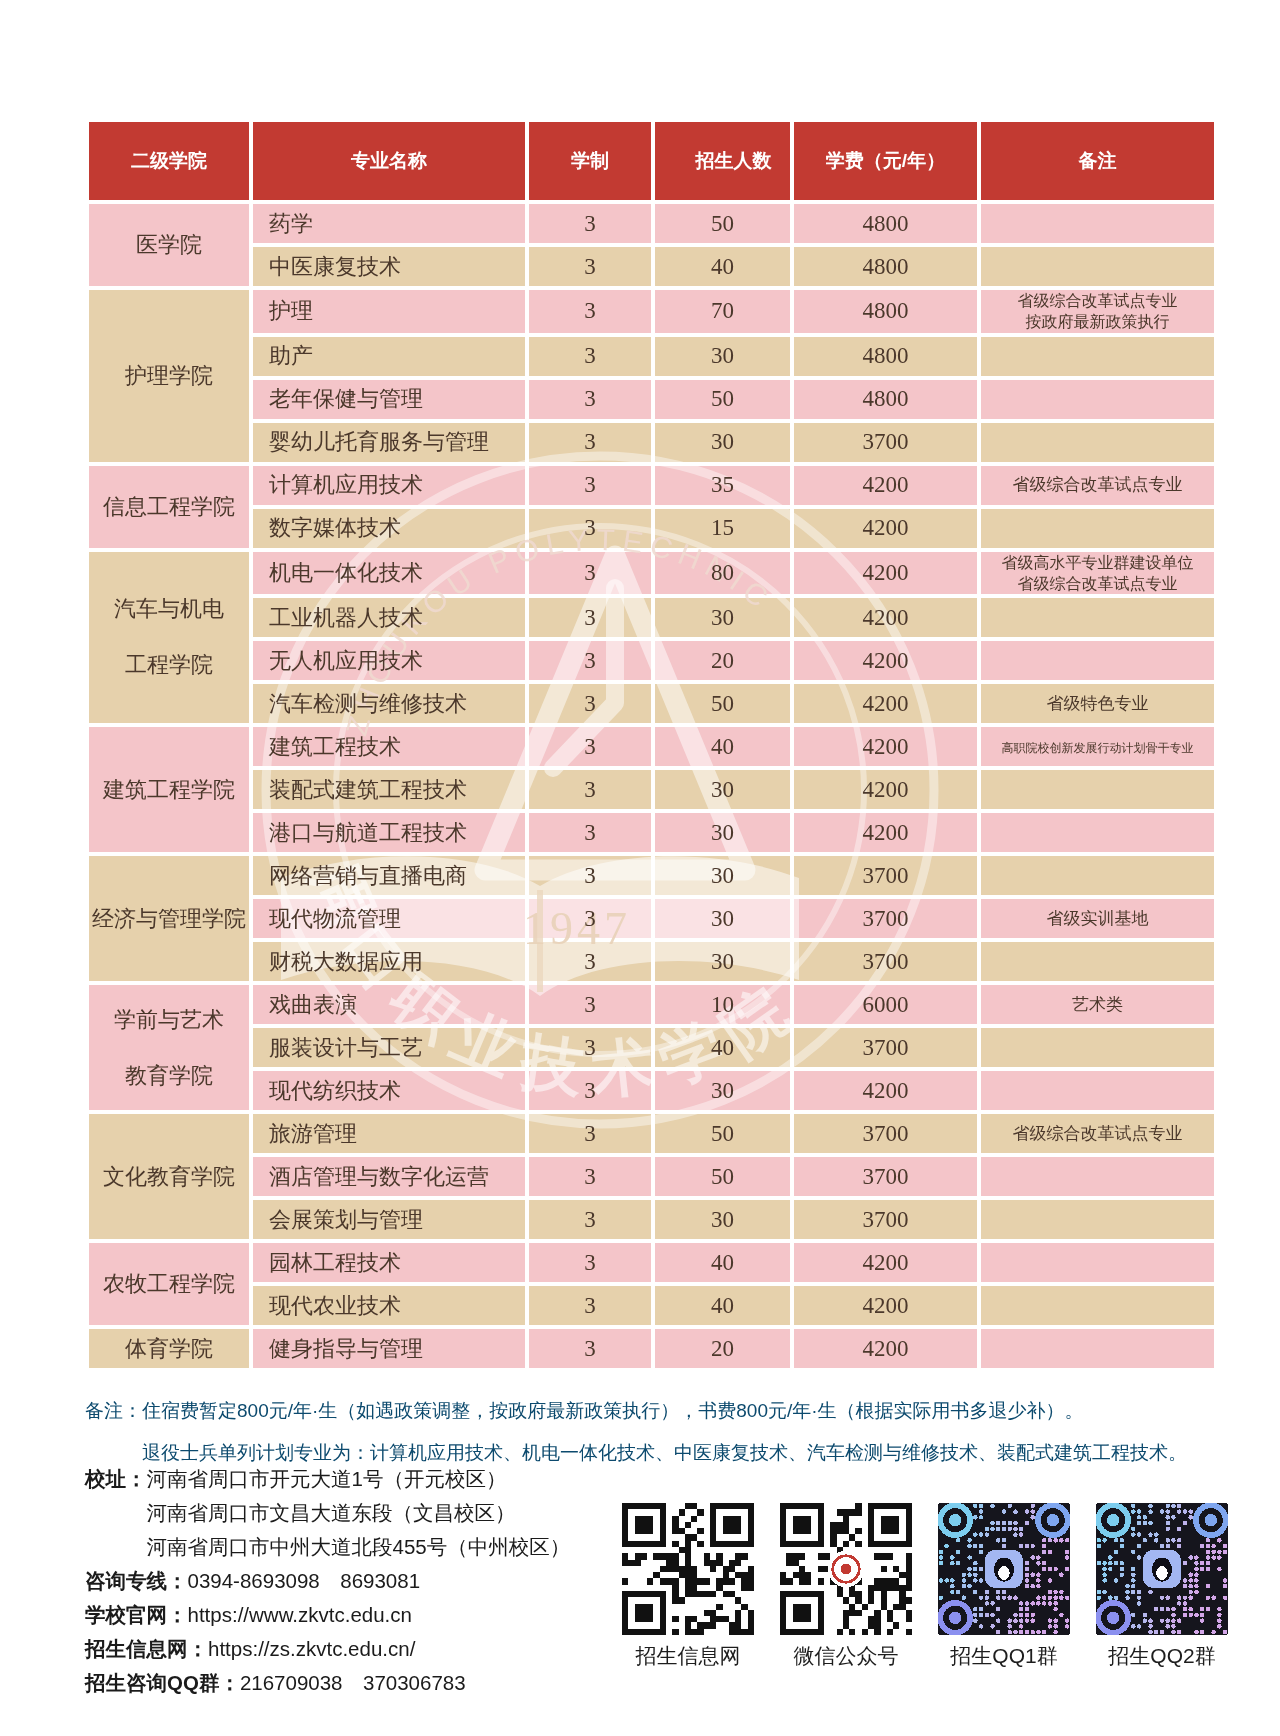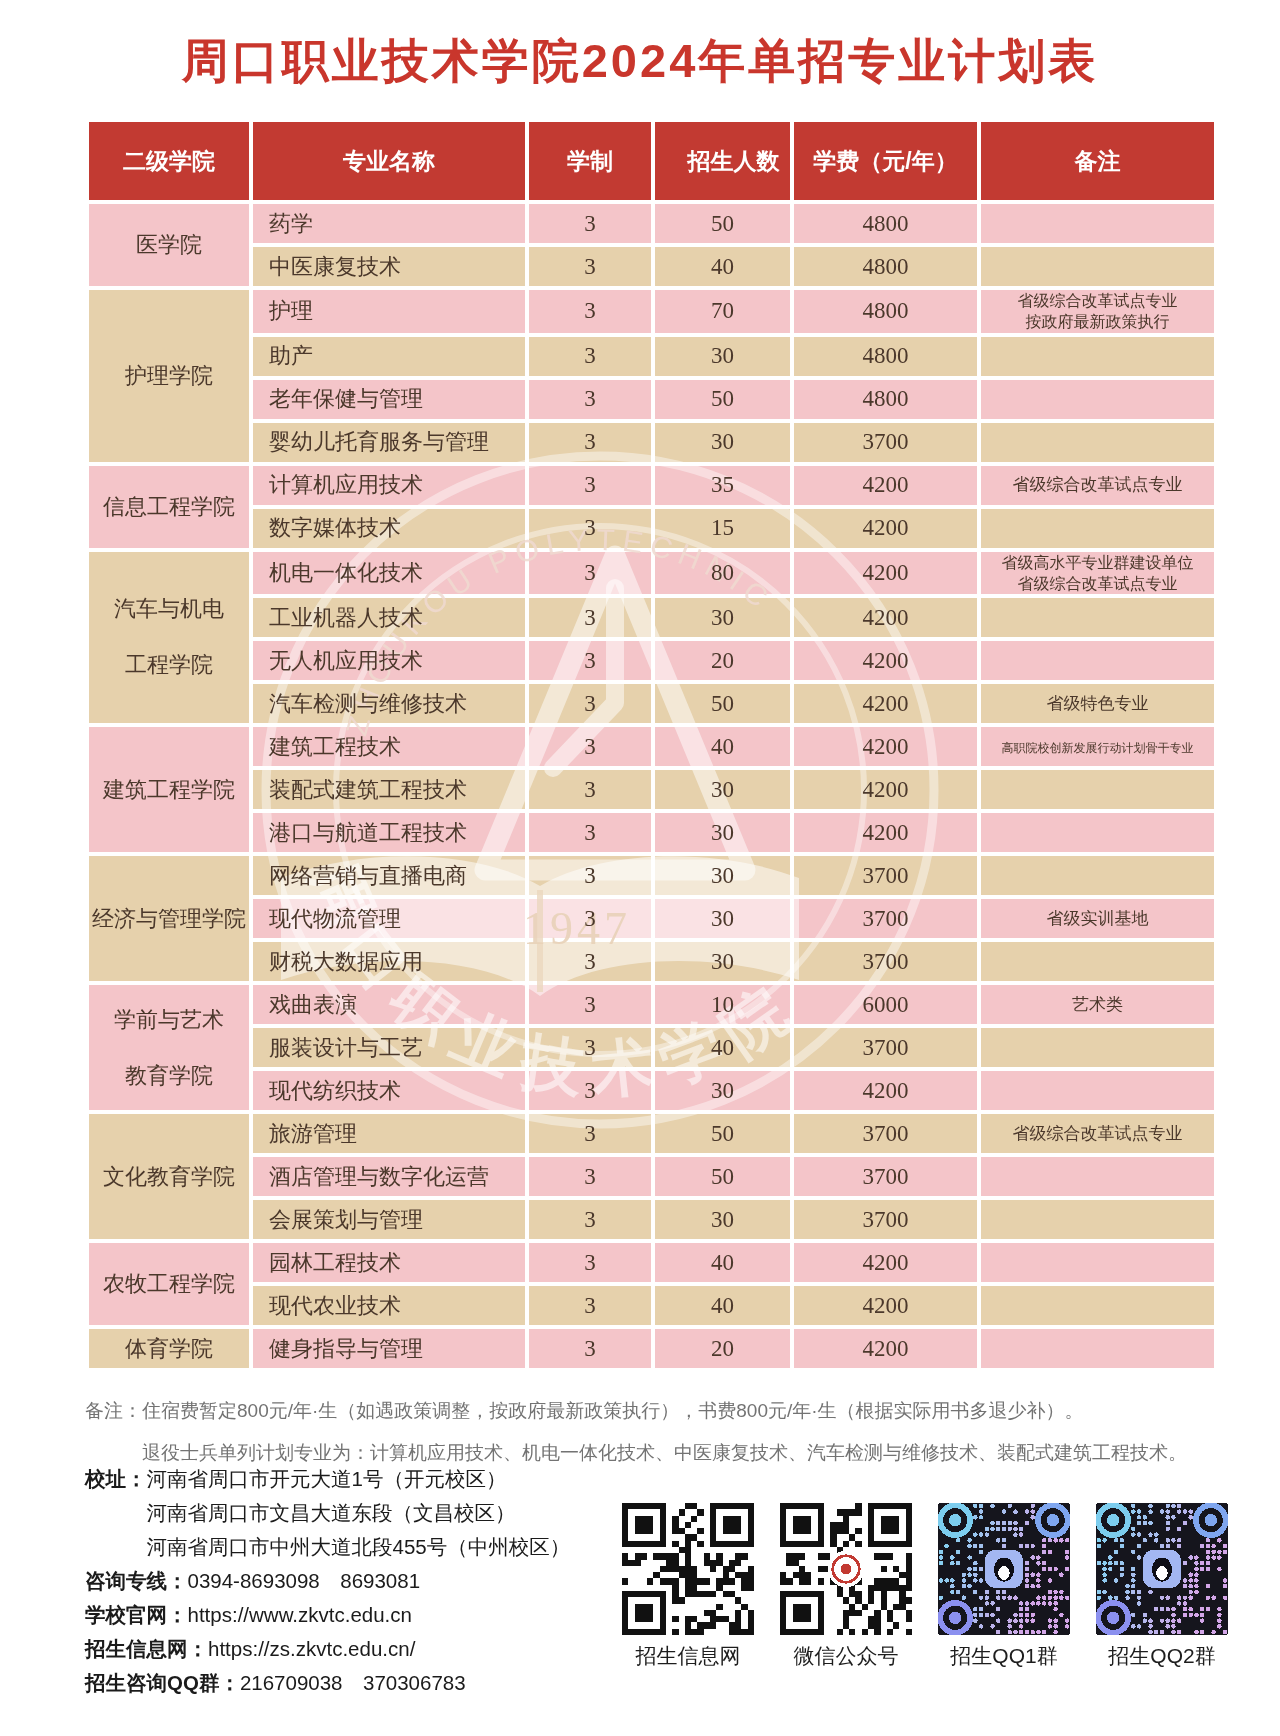--- a/index.html
+++ b/index.html
@@ -3,53 +3,52 @@
 <meta charset="utf-8">
 <style>
   html,body{margin:0;padding:0;background:#ffffff;}
   .page{position:relative;width:1280px;height:1736px;background:#fff;overflow:hidden;
         font-family:"Liberation Sans","DejaVu Sans",sans-serif;}
   .title{position:absolute;left:0;top:30px;width:1280px;text-align:center;
          font-size:47px;font-weight:900;letter-spacing:3px;color:#C9362C;margin:0;}
   .table-wrap{position:absolute;left:85px;top:118px;width:1111px;height:1247px;}
   table.plan{border-collapse:separate;border-spacing:4px;width:1111px;table-layout:fixed;}
   th,td{padding:0;margin:0;overflow:hidden;}
-  th{height:78px;background:var(--red,#C23A32);color:#ffffff;font-size:23px;font-weight:bold;
+  th{height:78px;background:var(--red,#C23A32);color:#ffffff;font-size:19px;font-weight:bold;
      text-align:center;vertical-align:middle;}
   td{height:39px;color:var(--ink,#4B382B);vertical-align:middle;}
   td.pink{background:var(--pink,#F4C5C9);}
   td.tan{background:var(--tan,#E6D1AC);}
   td.college{text-align:center;font-size:22px;}
   td.major{text-align:left;padding-left:16px;font-size:22px;margin-left:20px;}
   td.num{text-align:center;font-size:23px;font-family:"Liberation Serif","DejaVu Serif",serif;}
   td.remark{text-align:center;font-size:17px;line-height:1.25;}
   .rm2{display:block;font-size:16px;}
   .rmsm{font-size:12px;}
   .cl-line + .cl-line{margin-top:26px;}
   .ct{position:relative;z-index:3;display:inline-block;}
   td.college .ct{display:block;}
   .watermark{position:absolute;left:0;top:0;z-index:2;pointer-events:none;}
-  .notes{position:absolute;left:85px;top:1390px;width:1110px;font-size:19px;color:#737373;
+  .notes{position:absolute;left:85px;top:1390px;width:1110px;font-size:19px;color:#0c4a6e;
          line-height:42px;}
   .n-indent{padding-left:3em;}
   .contact{position:absolute;left:85px;top:1462px;width:540px;font-size:20.5px;color:#1b1b1b;
            line-height:34px;}
   .c-label{font-weight:bold;}
   .c-line.indent{padding-left:3em;}
   .qr-row{position:absolute;left:622px;top:1503px;display:flex;gap:26px;}
   .qr-item{width:132px;text-align:center;}
   .qr-item svg{display:block;width:132px;height:132px;}
   .qr-label{margin-top:7px;font-size:21px;color:#1d1d1d;}
 </style>
 </head>
 <body>
 
 <div class="page">
 
-  <h1 class="title">周口职业技术学院2024年单招专业计划表</h1>
 
   <div class="table-wrap">
     <table class="plan">
       <thead>
           <tr>
             <th style="width: 160px;"><span class="ct">二级学院</span></th>
             <th style="width: 272px;"><span class="ct">专业名称</span></th>
             <th style="width: 122px;"><span class="ct">学制</span></th>
             <th style="width: 113px; padding-left: 22px;"><span class="ct">招生人数</span></th>
             <th style="width: 183px;"><span class="ct">学费（元/年）</span></th>

